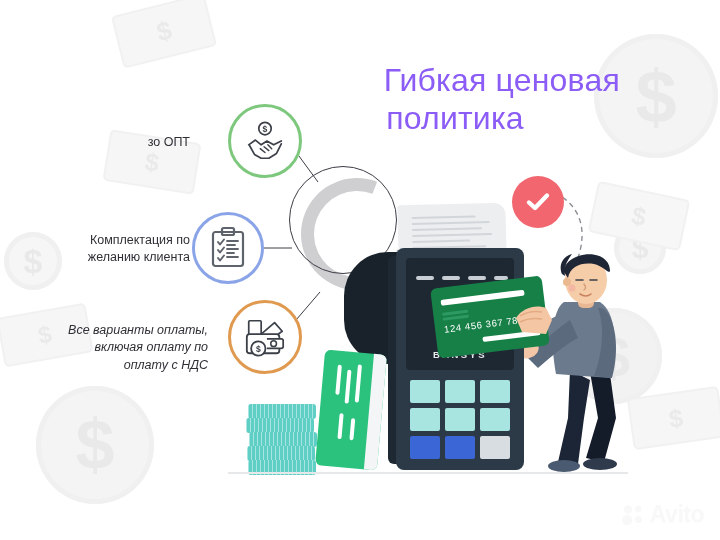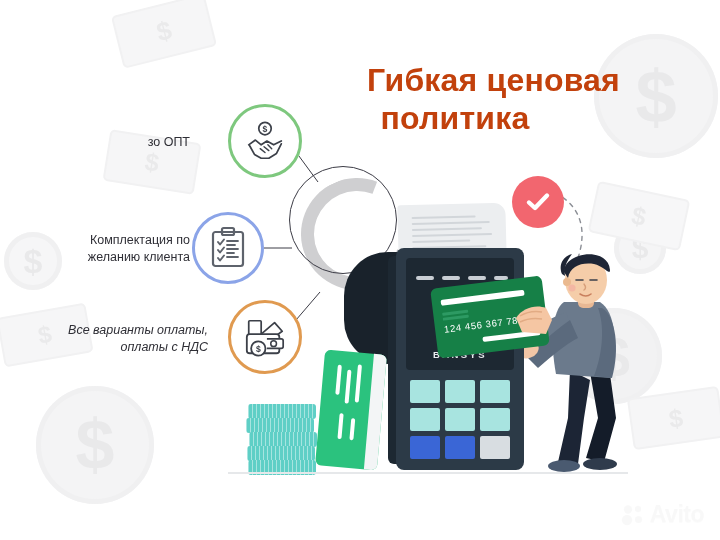--- a/index.html
+++ b/index.html
@@ -55,22 +55,22 @@
 
   
   .title {
     position: absolute;
     right: 100px;
     top: 62px;
     width: 330px;
     text-align: right;
     font-size: 32px;
     line-height: 1.18;
-    font-weight: bold;
-    color: #c2410c;
+    font-weight: normal;
+    color: #8b5cf6;
     letter-spacing: .2px;
   }
   .title .l2 { display: block; text-align: center; }
 
   
   .ring-thick {
     position: absolute;
     left: 301px; top: 178px;
     width: 86px; height: 86px;
     border-radius: 50%;
@@ -383,21 +383,22 @@
         <path d="M10 24 L12 26.5 L16 21.5" fill="none" stroke="#5e636c" stroke-width="2" stroke-linecap="round" stroke-linejoin="round"></path>
         <path d="M10 32 L12 34.5 L16 29.5" fill="none" stroke="#5e636c" stroke-width="2" stroke-linecap="round" stroke-linejoin="round"></path>
         <path d="M19 15 H30 M19 19 H27 M19 23 H30 M19 27 H26 M19 31 H30" stroke="#5e636c" stroke-width="1.8" stroke-linecap="round"></path>
       </svg>
     </div>
   </div>
 
   <div class="feature">
     <div class="feat-label" style="left:56px; top:322px; width:152px;font-style:italic;">
       <div>Все варианты оплаты,</div>
-      <div>оплаты с НДС</div>
+      <div>включая оплату по</div>
+      <div>оплату с НДС</div>
     </div>
 
     <div class="circle-icon" style="left:228px; top:300px; width:74px; height:74px;">
       <div class="ring-outer" style="inset:0; border:3px solid #e09a50;"></div>
       <div class="ring-inner" style="inset:5px; border:2px solid #ffffff; background:#ffffff;"></div>
       <svg width="46" height="44" viewBox="0 0 48 46" style="position:relative;">
         <rect x="7" y="6" width="13" height="16" rx="1" fill="none" stroke="#3c4049" stroke-width="1.8"></rect>
         <path d="M20 20 L34 8 L42 17 L28 27 Z" fill="none" stroke="#3c4049" stroke-width="1.8" stroke-linejoin="round"></path>
         <rect x="5" y="20" width="34" height="20" rx="3" fill="#ffffff" stroke="#3c4049" stroke-width="1.9"></rect>
         <path d="M26 25 H41 a2 2 0 0 1 2 2 v6 a2 2 0 0 1 -2 2 H26" fill="#ffffff" stroke="#3c4049" stroke-width="1.8" stroke-linejoin="round"></path>

